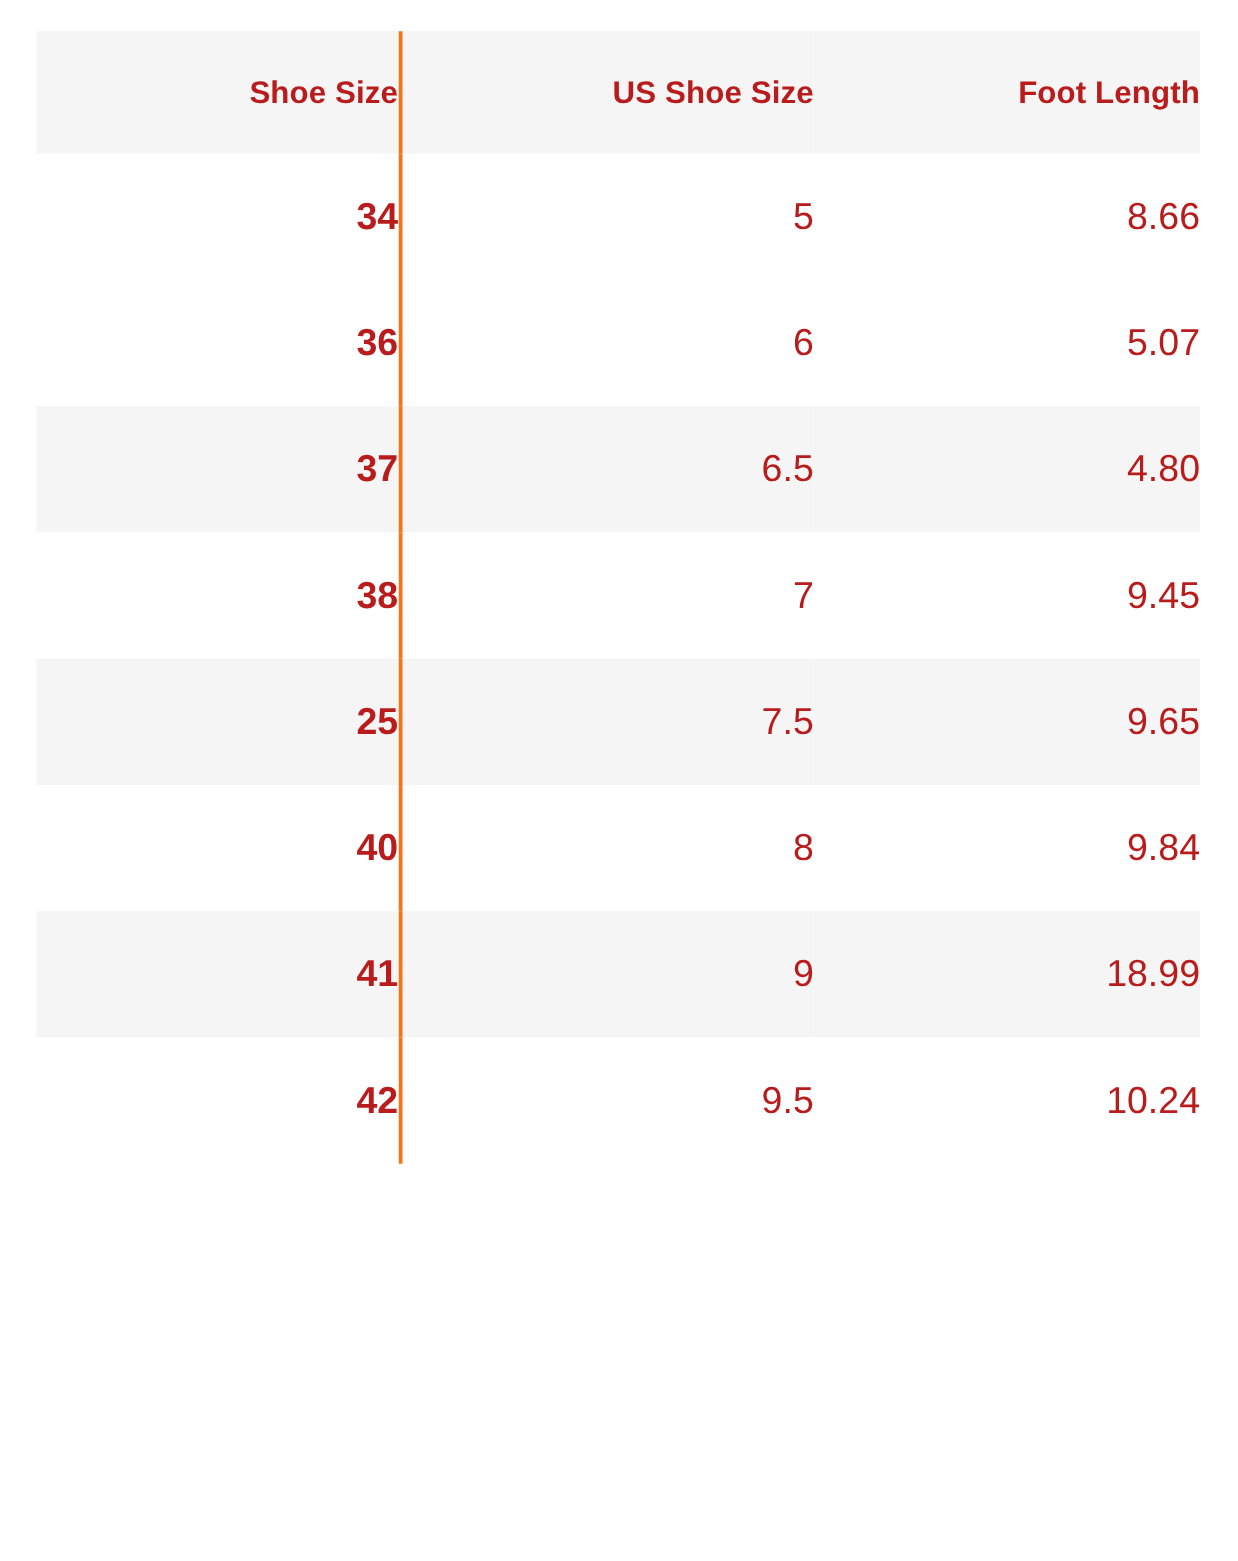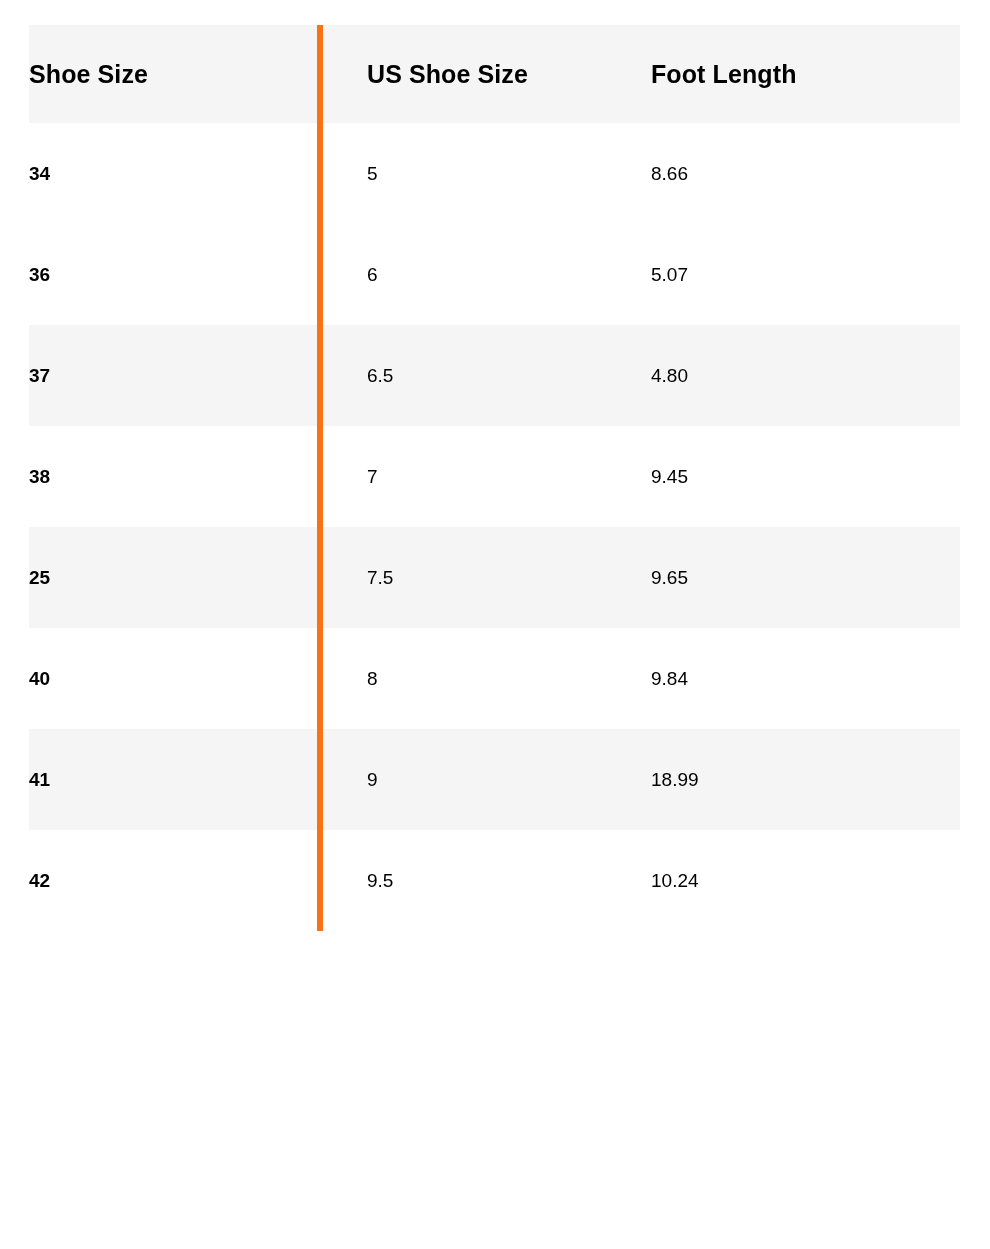--- a/index.html
+++ b/index.html
@@ -25,23 +25,23 @@
   }
 
   .size-chart col.col-eu { width: 291px; }
   .size-chart col.col-us { width: 331px; }
   .size-chart col.col-len { width: 309px; }
 
   .size-chart th,
   .size-chart td {
     padding: 0;
     margin: 0;
-    text-align: left;
+    text-align: right;
     vertical-align: middle;
-    color: #000000;
+    color: #b91c1c;
     border: none;
   }
 
   
   .size-chart thead tr {
     background: #f5f5f5;
   }
   .size-chart thead th {
     height: 98px;
     font-size: 25px;
@@ -51,31 +51,31 @@
 
   
   .size-chart tbody tr {
     background: #ffffff;
   }
   .size-chart tbody tr.striped {
     background: #f5f5f5;
   }
   .size-chart tbody td {
     height: 101px;
-    font-size: 19px;
+    font-size: 30px;
     font-weight: 400;
   }
   .size-chart tbody td.eu-size {
     font-weight: 700;
   }
 
   
   .size-chart th.divider,
   .size-chart td.divider {
-    border-left: 6px solid #f97316;
+    border-left: 3px solid #f97316;
     padding-left: 44px;
   }
 </style>
 </head>
 <body>
 
 <table class="size-chart">
   <colgroup>
     <col class="col-eu">
     <col class="col-us">

